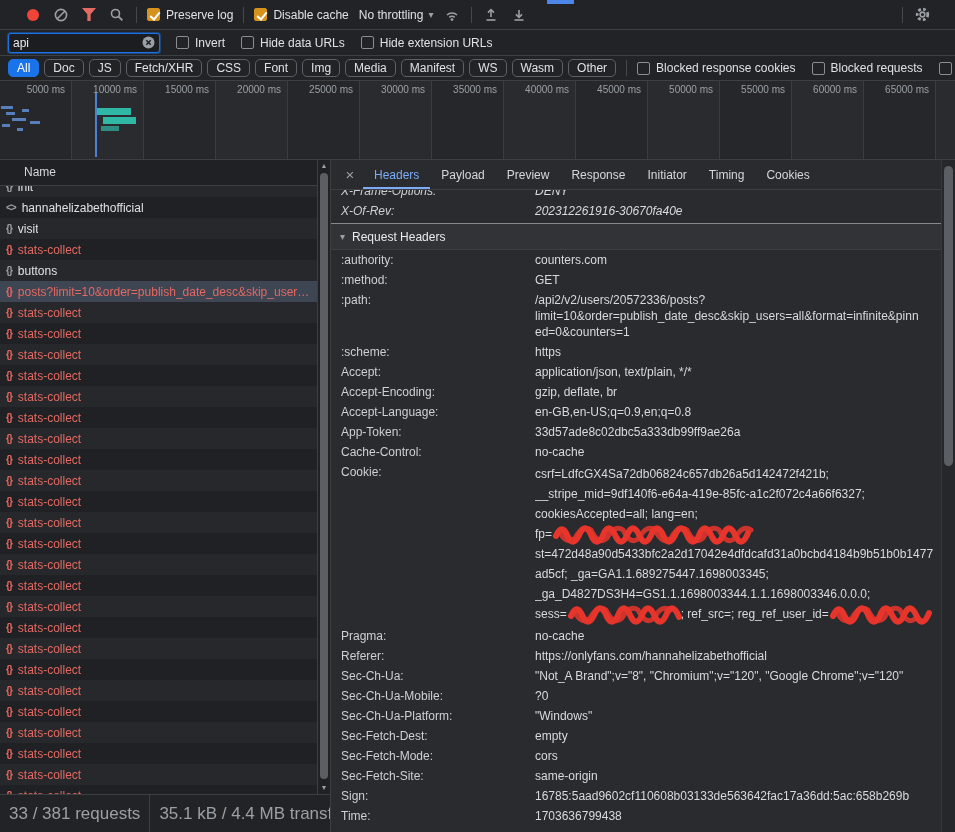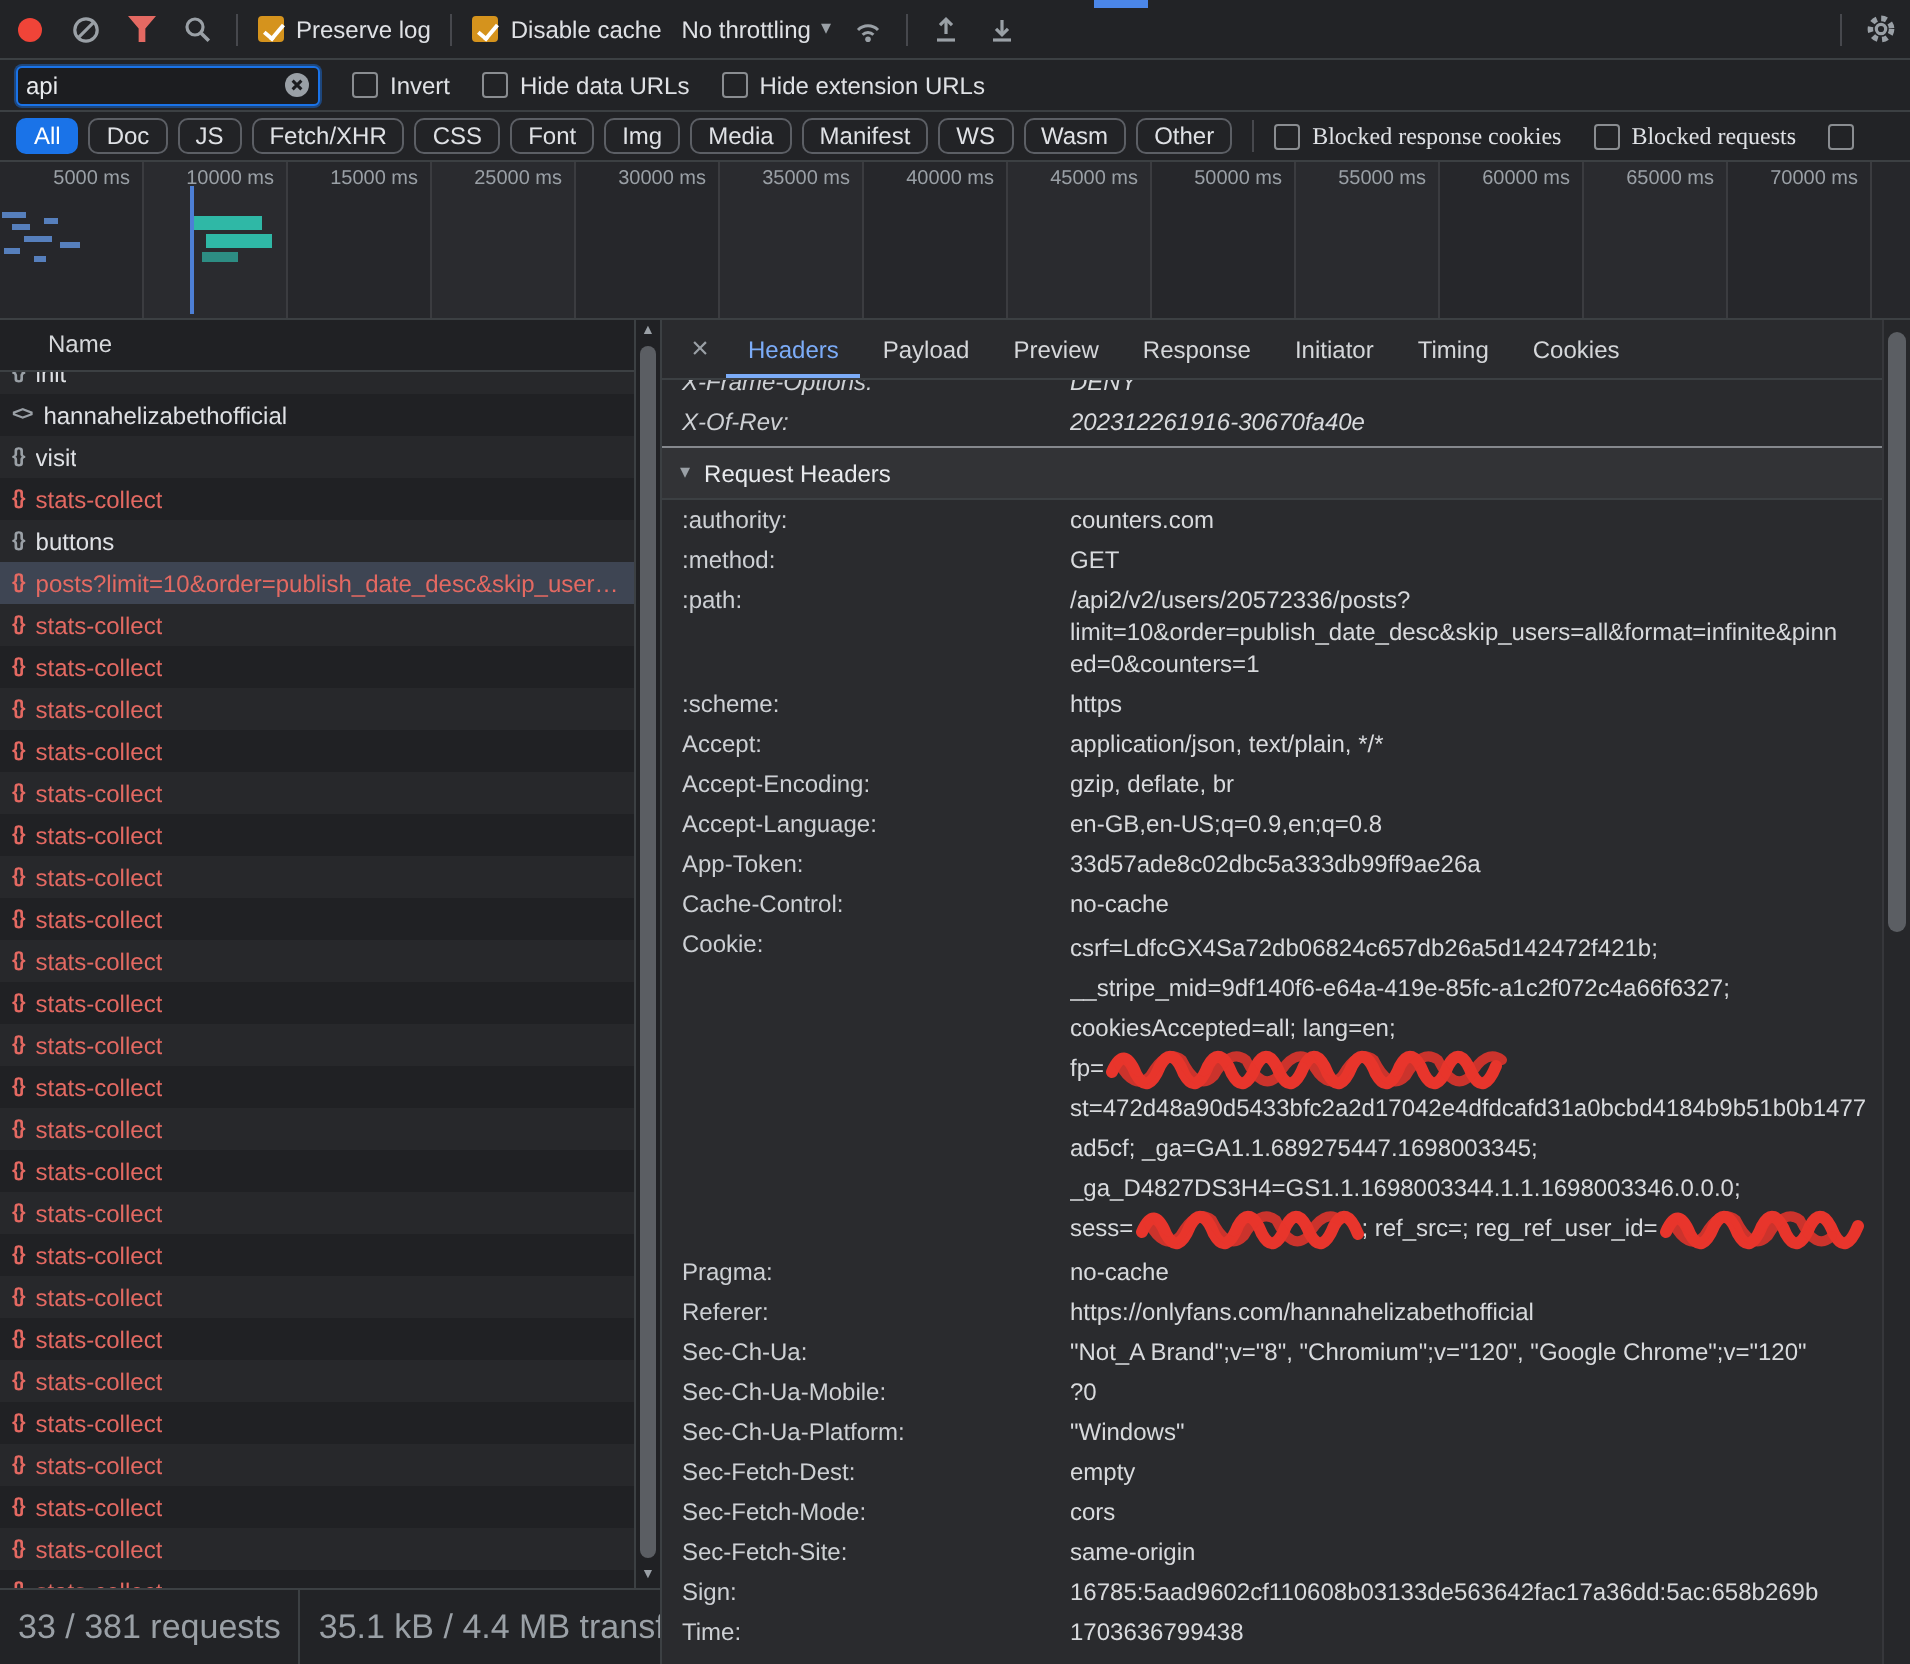--- a/index.html
+++ b/index.html
@@ -5,21 +5,21 @@
   * { margin:0; padding:0; box-sizing:border-box; }
   html,body { background:#111; }
   .devtools{
     position:relative; width:955px; height:832px; overflow:hidden;
     background:#202124; color:#dfe1e5;
     font-family:"Liberation Sans","DejaVu Sans",sans-serif; font-size:12px;
   }
   .top-indicator{ position:absolute; left:547px; top:0; width:27px; height:4px; background:#4b86e8; z-index:9; }
 
   
-  .row-toolbar{ height:30px; display:flex; align-items:center; gap:10px; padding:0 6px; border-bottom:1px solid #3c4043; background:#24252 8;}
+  .row-toolbar{ height:30px; display:flex; align-items:center; gap:10px; padding:0 24px; border-bottom:1px solid #3c4043; background:#24252 8;}
   .row-toolbar, .row-filter, .row-types{ background:#222326; }
   .icon-btn{ width:18px; height:18px; display:flex; align-items:center; justify-content:center; cursor:pointer; flex:none; }
   .record-dot{ width:12px; height:12px; border-radius:50%; background:#f04438; }
   .funnel{ width:14px; height:13px; background:#e46962;
     clip-path:polygon(0 0,100% 0,62% 48%,62% 100%,38% 100%,38% 48%); }
   .vdiv{ width:1px; height:16px; background:#47484d; flex:none; }
   .flex-spacer{ flex:1; }
   .check{ display:flex; align-items:center; gap:6px; white-space:nowrap; cursor:pointer; }
   .cb{ width:13px; height:13px; border:1px solid #8a8d91; border-radius:2px; position:relative; flex:none; background:transparent; }
   .cb.checked{ background:#d5931d; border-color:#d5931d; }
@@ -34,21 +34,21 @@
     border:1px solid #1a73e8; box-shadow:0 0 0 1px rgba(26,115,232,.45); border-radius:3px; background:#1c1d20; }
   .filter-input{ flex:1; min-width:0; background:transparent; border:none; outline:none; color:#e8eaed;
     font-family:inherit; font-size:12px; }
 
   
   .row-types{ height:25px; display:flex; align-items:center; gap:10px; padding:0 8px; border-bottom:1px solid #3c4043; }
   .chips{ display:flex; align-items:center; gap:5px; }
   .chip{ padding:1px 8px; height:18px; line-height:15px; border:1px solid #5c5f65; border-radius:5px;
     color:#dfe1e5; cursor:pointer; white-space:nowrap; }
   .chip.selected{ background:#1a73e8; border-color:#1a73e8; color:#fff; }
-  .more-filters{ display:flex; align-items:center; gap:16px;font-family:Liberation Serif, serif; }
+  .more-filters{ display:flex; align-items:center; gap:16px; }
 
   
   .overview{ position:relative; height:79px; border-bottom:1px solid #3c4043; background:#26272b; overflow:hidden; }
   .ticks{ display:flex; height:100%; }
   .tick{ flex:none; width:72px; border-right:1px solid #3b3c40; font-size:10px; color:#9aa0a6;
     text-align:right; padding:3px 6px 0 0; }
   .tick:nth-child(even){ background:rgba(255,255,255,0.02); }
   .ov-marks{ position:absolute; inset:0; }
   .ov-dash{ position:absolute; background:#5f8fd6; opacity:.85; }
   .ov-teal{ position:absolute; background:#2fb8a6; }
@@ -220,20 +220,21 @@
           <span class="cb"></span>
         </label>
       </span>
   </div>
 
   <div class="overview">
     <div id="overview-ticks" class="ticks">
         <div class="tick">5000 ms</div>
         <div class="tick">10000 ms</div>
         <div class="tick">15000 ms</div>
+        <div class="tick">20000 ms</div>
         <div class="tick">25000 ms</div>
         <div class="tick">30000 ms</div>
         <div class="tick">35000 ms</div>
         <div class="tick">40000 ms</div>
         <div class="tick">45000 ms</div>
         <div class="tick">50000 ms</div>
         <div class="tick">55000 ms</div>
         <div class="tick">60000 ms</div>
         <div class="tick">65000 ms</div>
         <div class="tick">70000 ms</div>

